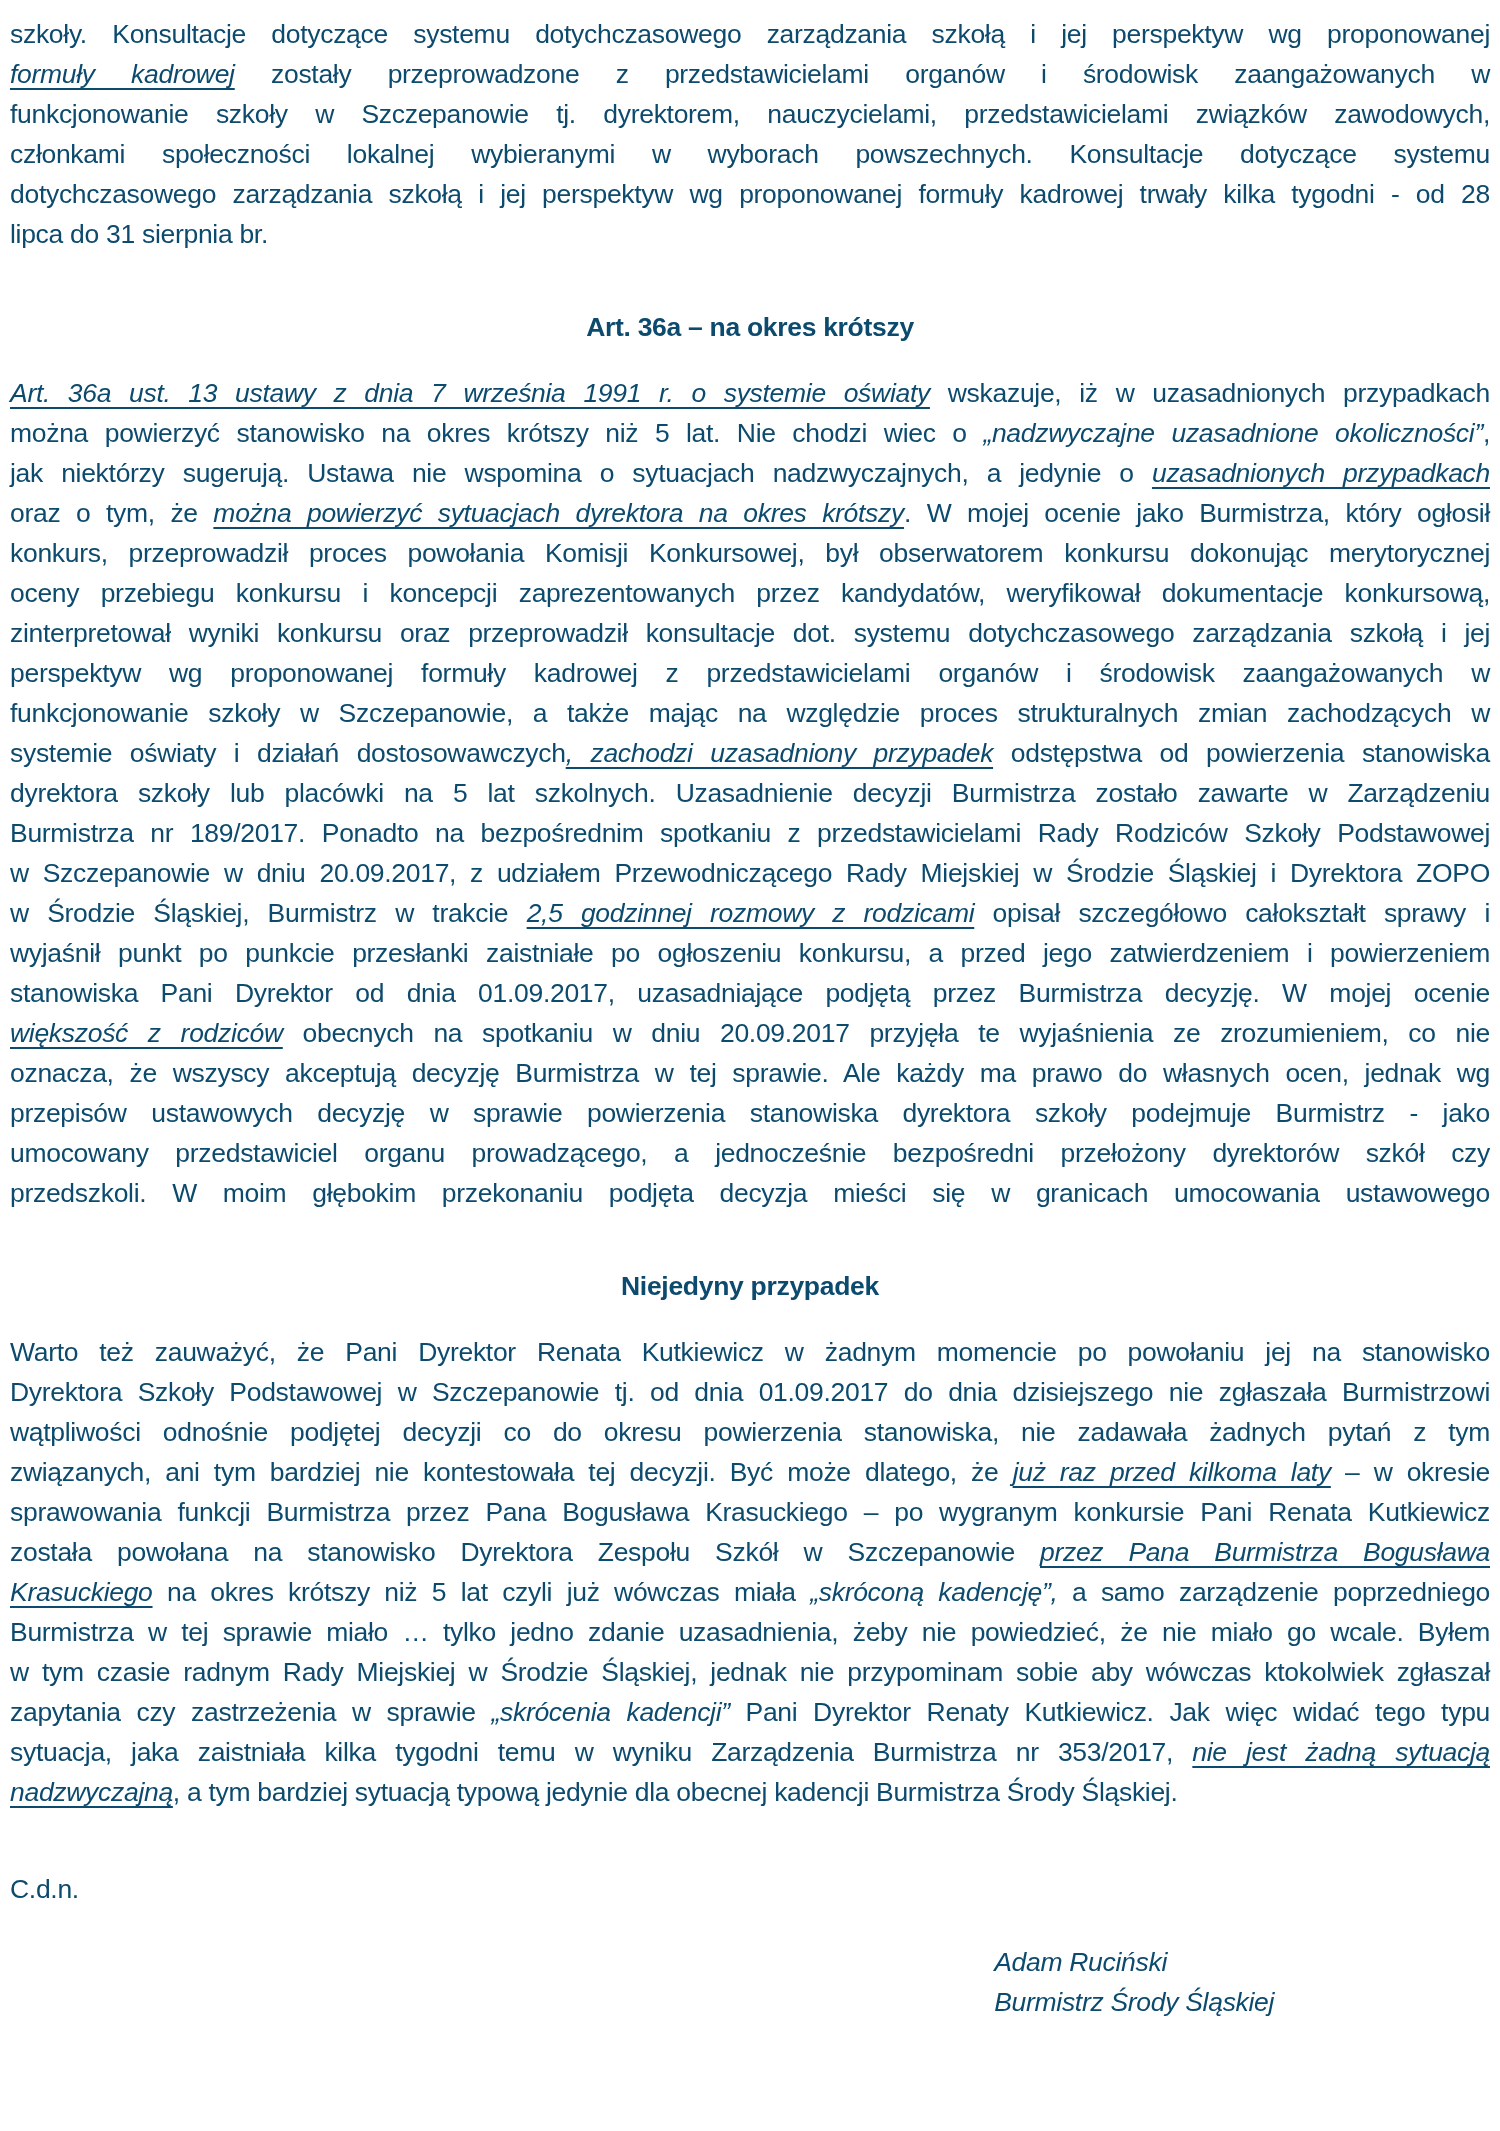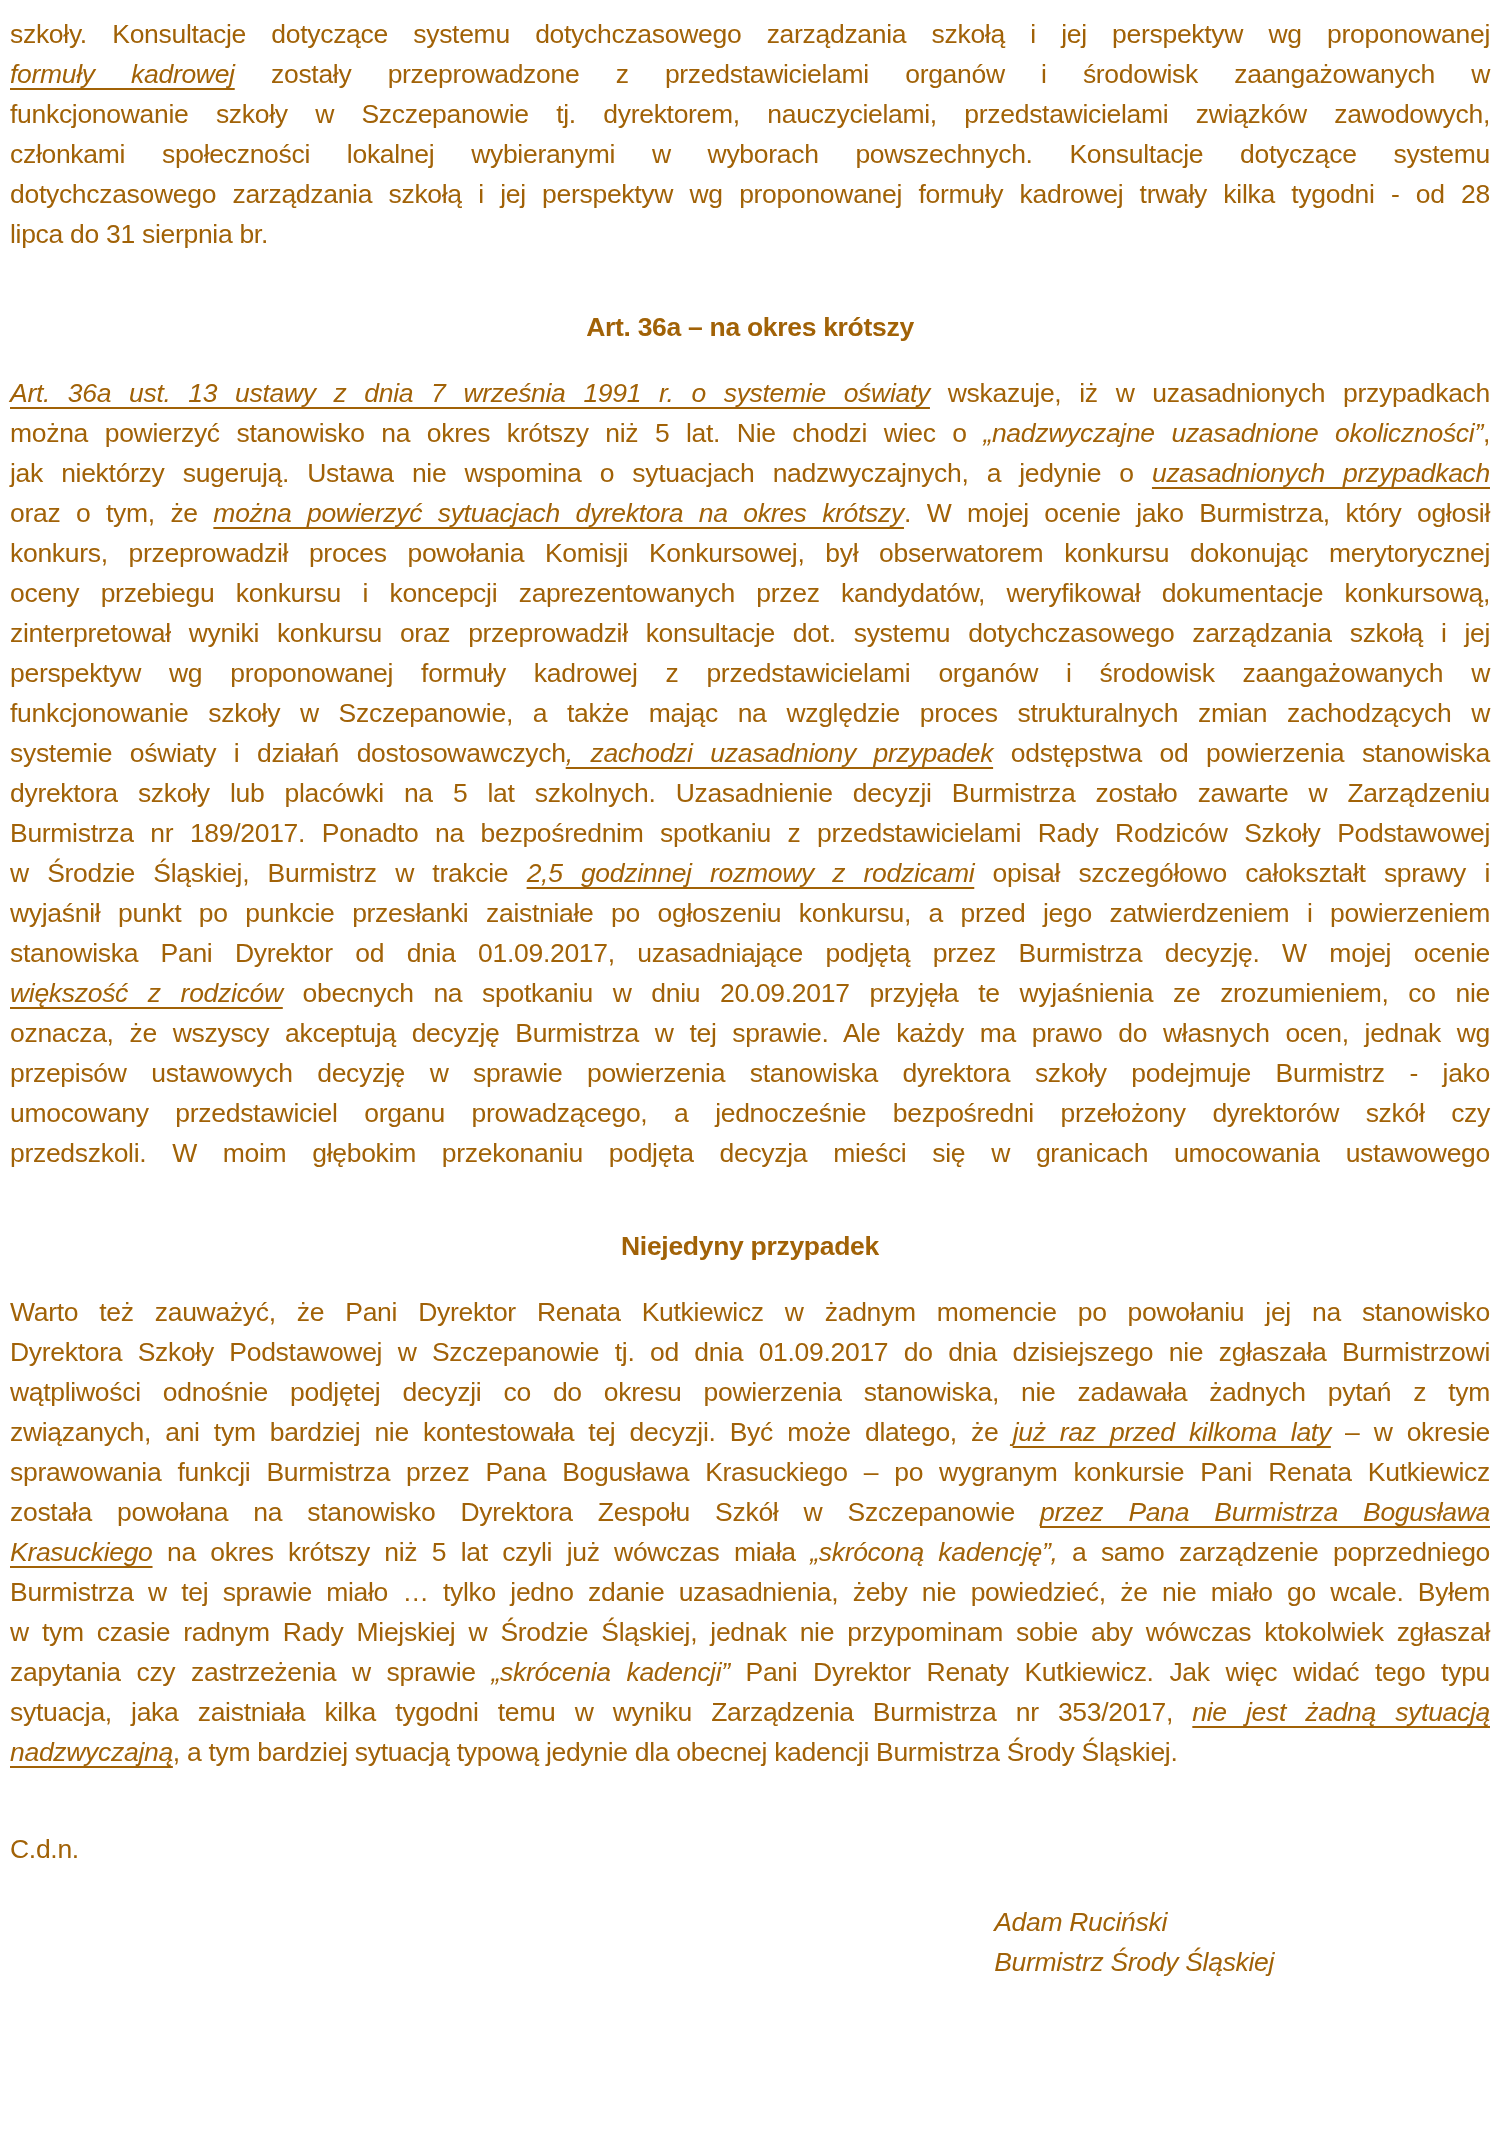--- a/index.html
+++ b/index.html
@@ -2,21 +2,21 @@
 <html lang="pl"><head>
 <meta charset="utf-8">
 <style>
   html,body{margin:0;padding:0;background:#ffffff;}
   .page{
     width:1500px;
     height:2131px;
     overflow:hidden;
     box-sizing:border-box;
     background:#ffffff;
-    color:#a16207;
+    color:#0c4a6e;
     font-family:"Liberation Sans","DejaVu Sans",sans-serif;
     font-size:26.5px;
     letter-spacing:-0.3px;
     padding:14px 10px 0 10px;
   }
   .para{margin:0;}
   .line{
     line-height:40px;
     text-align:justify;
     text-align-last:justify;
@@ -64,20 +64,21 @@
         <div class="line"><span>jak niektórzy sugerują. Ustawa nie wspomina o sytuacjach nadzwyczajnych, a jedynie o </span><span class="u">uzasadnionych przypadkach</span></div>
         <div class="line"><span>oraz o tym, że </span><span class="u">można powierzyć sytuacjach dyrektora na okres krótszy</span><span>. W mojej ocenie jako Burmistrza, który ogłosił</span></div>
         <div class="line"><span>konkurs, przeprowadził proces powołania Komisji Konkursowej, był obserwatorem konkursu dokonując merytorycznej</span></div>
         <div class="line"><span>oceny przebiegu konkursu i koncepcji zaprezentowanych przez kandydatów, weryfikował dokumentacje konkursową,</span></div>
         <div class="line"><span>zinterpretował wyniki konkursu oraz przeprowadził konsultacje dot. systemu dotychczasowego zarządzania szkołą i jej</span></div>
         <div class="line"><span>perspektyw wg proponowanej formuły kadrowej z przedstawicielami organów i środowisk zaangażowanych w</span></div>
         <div class="line"><span>funkcjonowanie szkoły w Szczepanowie, a także mając na względzie proces strukturalnych zmian zachodzących w</span></div>
         <div class="line"><span>systemie oświaty i działań dostosowawczych</span><span class="u">, zachodzi uzasadniony przypadek</span><span> odstępstwa od powierzenia stanowiska</span></div>
         <div class="line"><span>dyrektora szkoły lub placówki na 5 lat szkolnych. Uzasadnienie decyzji Burmistrza zostało zawarte w Zarządzeniu</span></div>
         <div class="line"><span>Burmistrza nr 189/2017. Ponadto na bezpośrednim spotkaniu z przedstawicielami Rady Rodziców Szkoły Podstawowej</span></div>
+        <div class="line"><span>w Szczepanowie w dniu 20.09.2017, z udziałem Przewodniczącego Rady Miejskiej w Środzie Śląskiej i Dyrektora ZOPO</span></div>
         <div class="line"><span>w Środzie Śląskiej, Burmistrz w trakcie </span><span class="u">2,5 godzinnej rozmowy z rodzicami</span><span> opisał szczegółowo całokształt sprawy i</span></div>
         <div class="line"><span>wyjaśnił punkt po punkcie przesłanki zaistniałe po ogłoszeniu konkursu, a przed jego zatwierdzeniem i powierzeniem</span></div>
         <div class="line"><span>stanowiska Pani Dyrektor od dnia 01.09.2017, uzasadniające podjętą przez Burmistrza decyzję. W mojej ocenie</span></div>
         <div class="line"><span class="u">większość z rodziców</span><span> obecnych na spotkaniu w dniu 20.09.2017 przyjęła te wyjaśnienia ze zrozumieniem, co nie</span></div>
         <div class="line"><span>oznacza, że wszyscy akceptują decyzję Burmistrza w tej sprawie. Ale każdy ma prawo do własnych ocen, jednak wg</span></div>
         <div class="line"><span>przepisów ustawowych decyzję w sprawie powierzenia stanowiska dyrektora szkoły podejmuje Burmistrz - jako</span></div>
         <div class="line"><span>umocowany przedstawiciel organu prowadzącego, a jednocześnie bezpośredni przełożony dyrektorów szkół czy</span></div>
         <div class="line"><span>przedszkoli. W moim głębokim przekonaniu podjęta decyzja mieści się w granicach umocowania ustawowego</span></div>
       </div>
       <div class="heading">Niejedyny przypadek</div>

